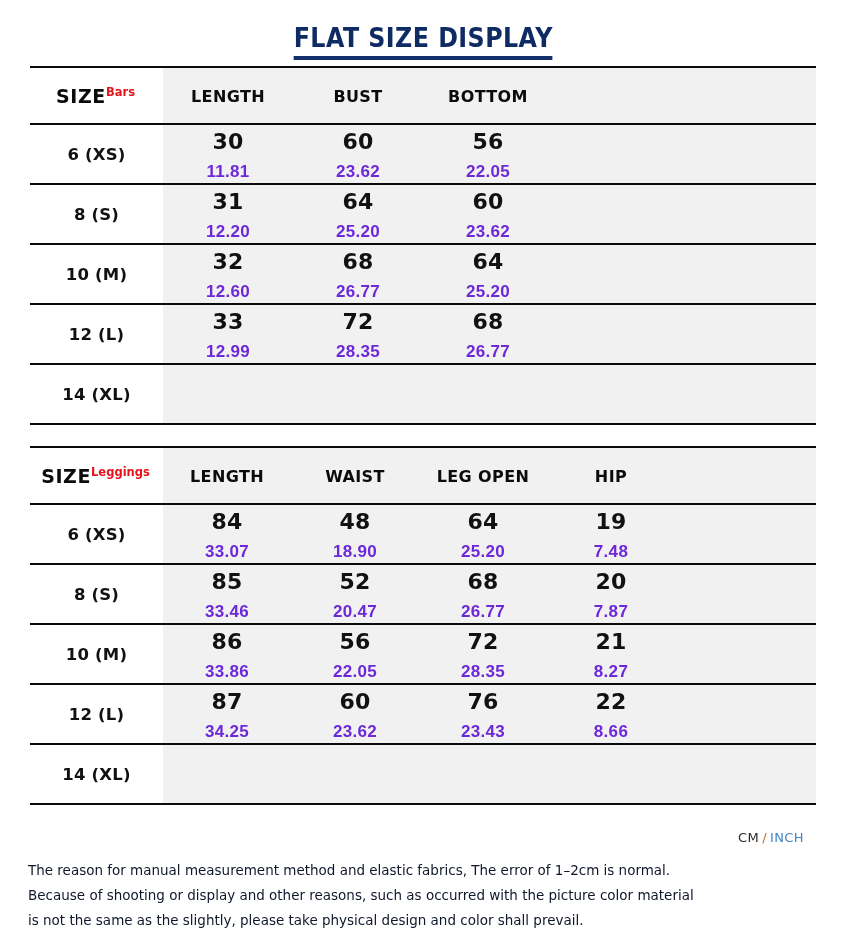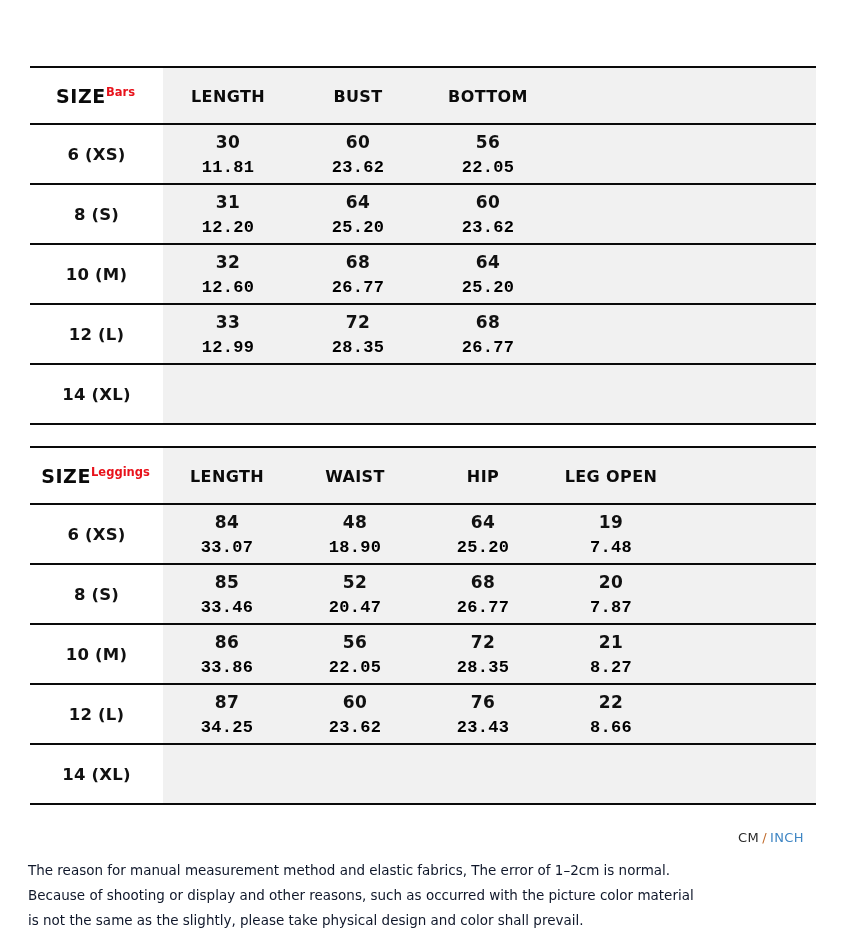--- a/index.html
+++ b/index.html
@@ -144,30 +144,30 @@
     font-family: "DejaVu Sans", sans-serif;
     font-weight: bold;
     font-size: 16px;
     letter-spacing: 0.4px;
     color: #0b0b0b;
     white-space: nowrap;
   }
   .val-cm {
     font-family: "DejaVu Sans", sans-serif;
     font-weight: bold;
-    font-size: 17px;
+    font-size: 22px;
     color: #111111;
     line-height: 1.55;
     letter-spacing: 0.3px;
   }
   .val-in {
-    font-family: Liberation Mono, monospace;
+    font-family: Liberation Sans, sans-serif;
     font-weight: bold;
     font-size: 17px;
-    color: #000000;
+    color: #6d28d9;
     line-height: 1.55;
     letter-spacing: 0.3px;
   }
 
   
   .units {
     position: absolute;
     right: 42px;
     top: 830px;
     font-family: "DejaVu Sans", sans-serif;
@@ -195,20 +195,23 @@
     transform: scaleX(0.93);
     transform-origin: left center;
     white-space: nowrap;
   }
 </style>
 </head>
 <body>
 
 <div class="page">
 
+  <div class="title-wrap">
+    <span class="title">FLAT SIZE DISPLAY</span>
+  </div>
 
   <div class="table t3" id="table-bras">
 
     <div class="row header-row">
       <div class="size-cell header">
         <span class="size-head">
           <span class="size-word">SIZE</span><span class="size-sup">Bars</span>
         </span>
       </div>
       <div class="cells t3">
@@ -332,24 +335,24 @@
         </span>
       </div>
       <div class="cells t4">
         <div class="col">
           <span class="col-head">LENGTH</span>
         </div>
         <div class="col">
           <span class="col-head">WAIST</span>
         </div>
         <div class="col">
+          <span class="col-head">LEG OPEN</span>
+        </div>
+        <div class="col">
           <span class="col-head">HIP</span>
-        </div>
-        <div class="col">
-          <span class="col-head">LEG OPEN</span>
         </div>
       </div>
     </div>
 
     <div class="row data-row">
       <div class="size-cell">
         <span class="size-label">6 (XS)</span>
       </div>
       <div class="cells t4">
         <div class="col">

